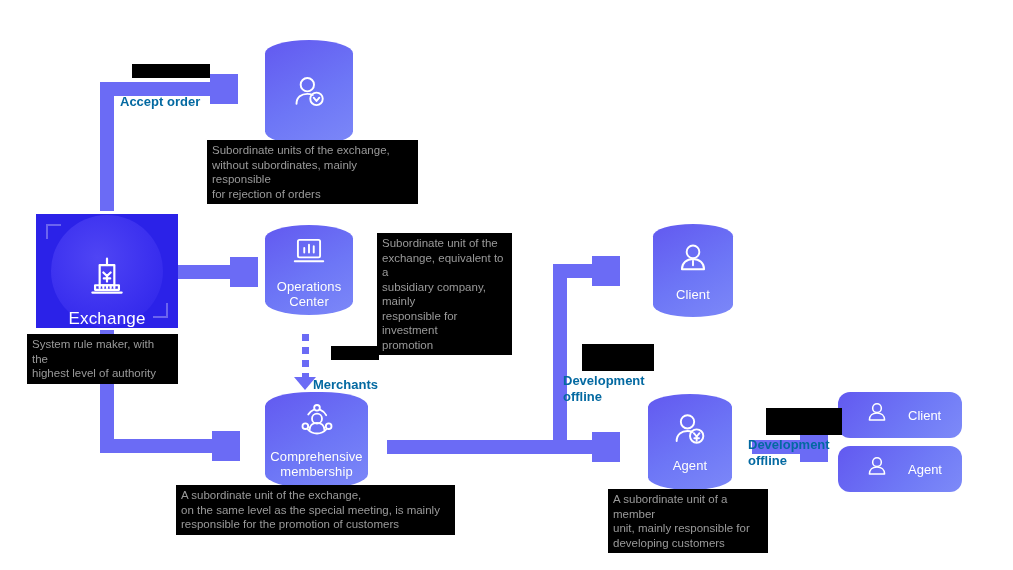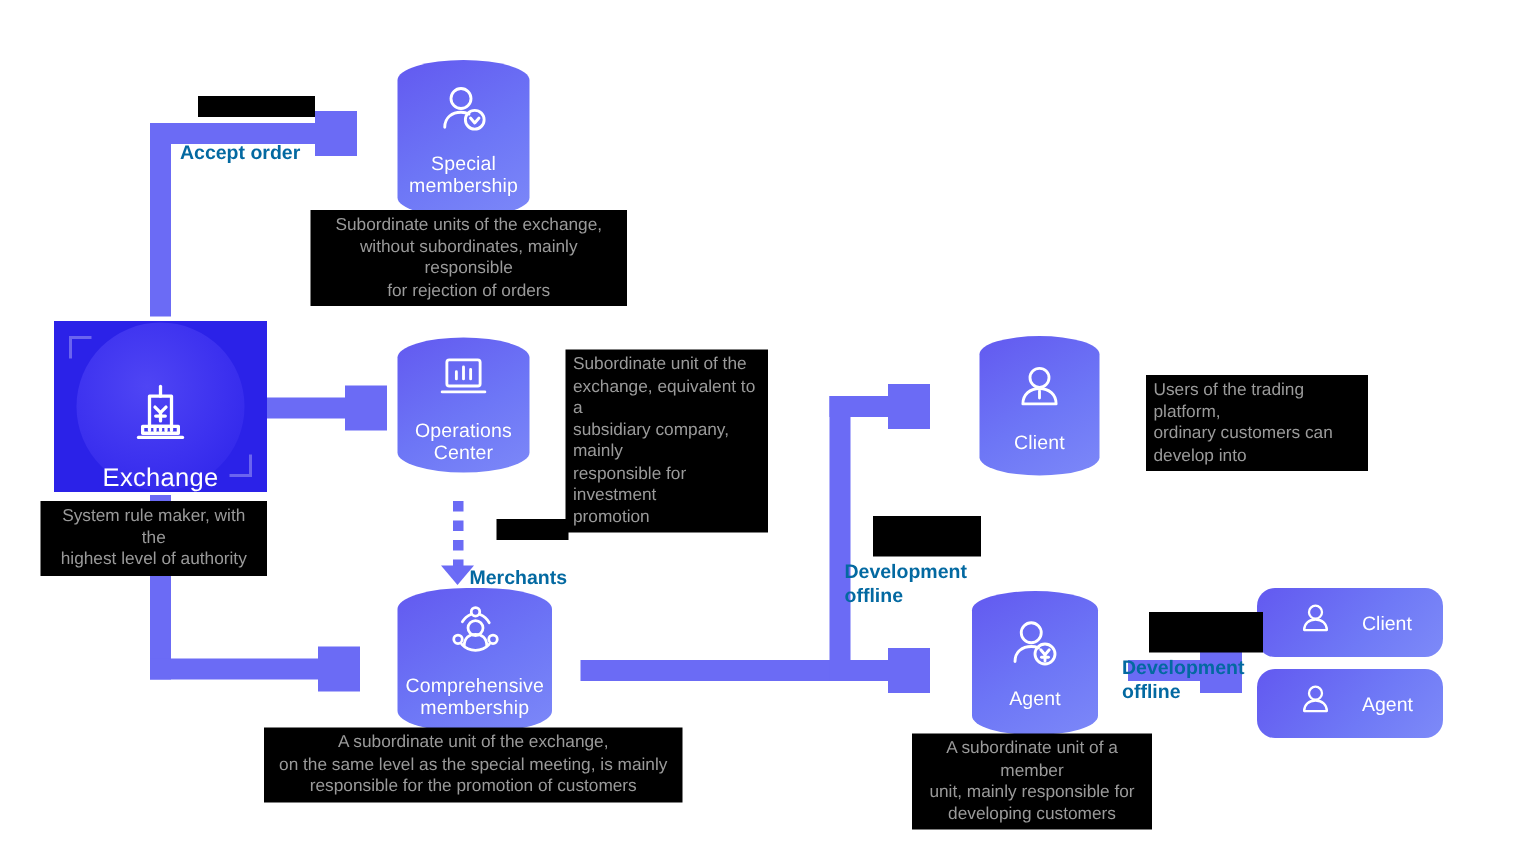--- a/index.html
+++ b/index.html
@@ -118,21 +118,21 @@
   .tip{
     position:absolute;
     background:#000;
     color:#9a9a9a;
     font-size:11.5px;
     line-height:14.5px;
     padding:3px 5px;
     box-sizing:border-box;
     white-space:pre-line;
   }
-  .tip.center{text-align:center;}
+  .tip.center{}
   .tip.left{text-align:left;}
 
   
   .elabel{
     position:absolute;
     color:#0369a1;
     font-size:13px;
     line-height:16px;
     font-weight:bold;
     white-space:pre-line;
@@ -224,22 +224,20 @@
 
   <div class="petal" style="left:265px;top:40px;width:88px;height:105px;">
     <span class="nicon">
       <svg width="40" height="40" viewBox="0 0 48 48" fill="none" stroke="#ffffff" stroke-width="2.3" stroke-linecap="round" stroke-linejoin="round">
         <circle cx="22" cy="14" r="8"></circle>
         <path d="M9 37 c0 -8 6 -12 13 -12 c2.4 0 4.6 .5 6.4 1.4"></path>
         <circle cx="33" cy="31" r="7.5"></circle>
         <path d="M29.6 29.6 l3.4 4 l3.4 -4"></path>
       </svg>
     </span>
-    <div class="nlabel">Special
-membership</div>
   </div>
 
   <div class="petal" style="left:265px;top:225px;width:88px;height:90px;">
     <span class="nicon">
       <svg width="38" height="38" viewBox="0 0 48 48" fill="none" stroke="#ffffff" stroke-width="2.4" stroke-linecap="round" stroke-linejoin="round">
         <rect x="10" y="10" width="28" height="22" rx="2"></rect>
         <path d="M18 26 v-6 M24 26 v-10 M30 26 v-8"></path>
         <path d="M6 37 h36"></path>
       </svg>
     </span>
@@ -319,21 +317,18 @@
   <div class="tip left" style="left:377px;top:233px;width:135px;">Subordinate unit of the
 exchange, equivalent to a
 subsidiary company, mainly
 responsible for investment
 promotion</div>
 
   <div class="tip center" style="left:176px;top:485px;width:279px;">A subordinate unit of the exchange,
 on the same level as the special meeting, is mainly
 responsible for the promotion of customers</div>
 
-  <div class="tip left" style="left:764px;top:250px;width:148px;">Users of the trading platform,
-ordinary customers can
-develop into</div>
 
   <div class="tip center" style="left:608px;top:489px;width:160px;">A subordinate unit of a member
 unit, mainly responsible for
 developing customers</div>
 
 </div>
 
 </body></html>

